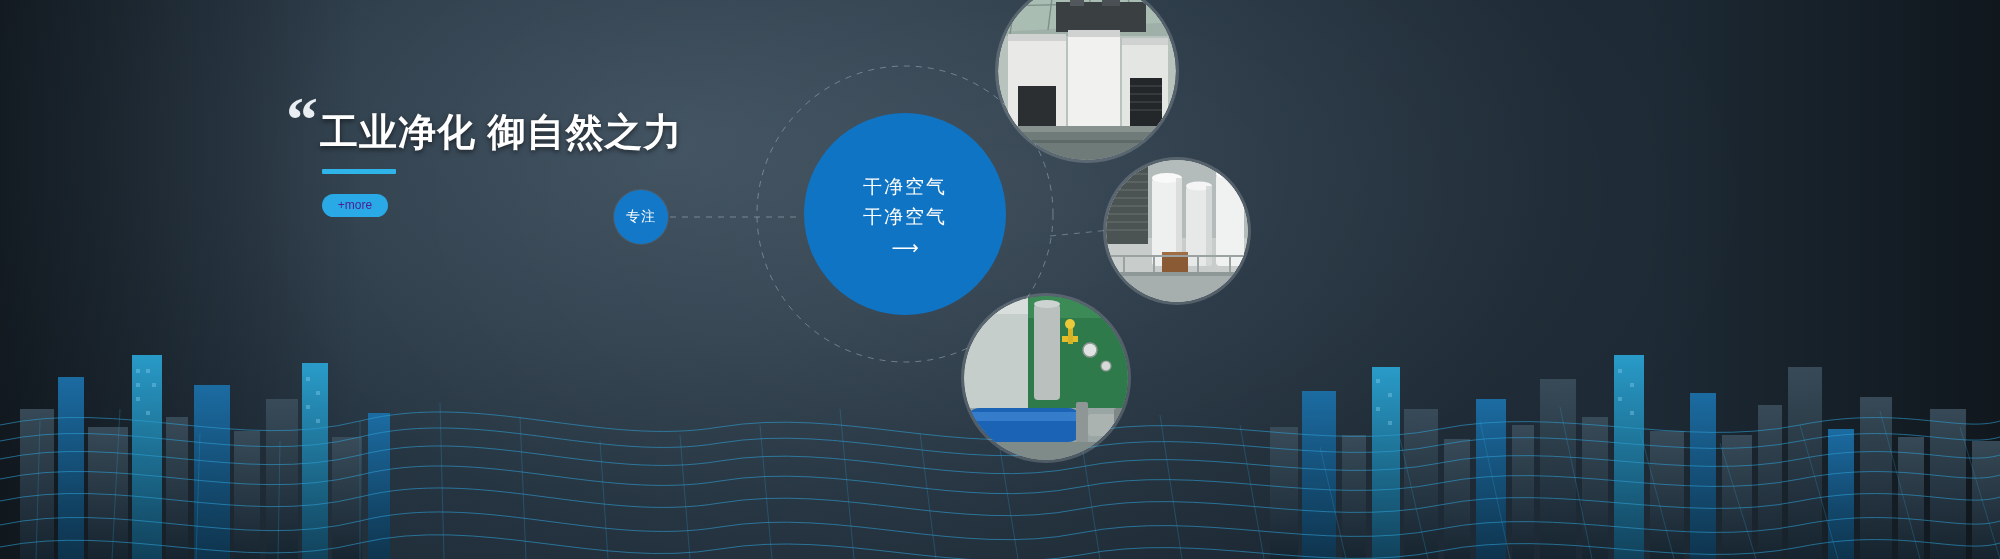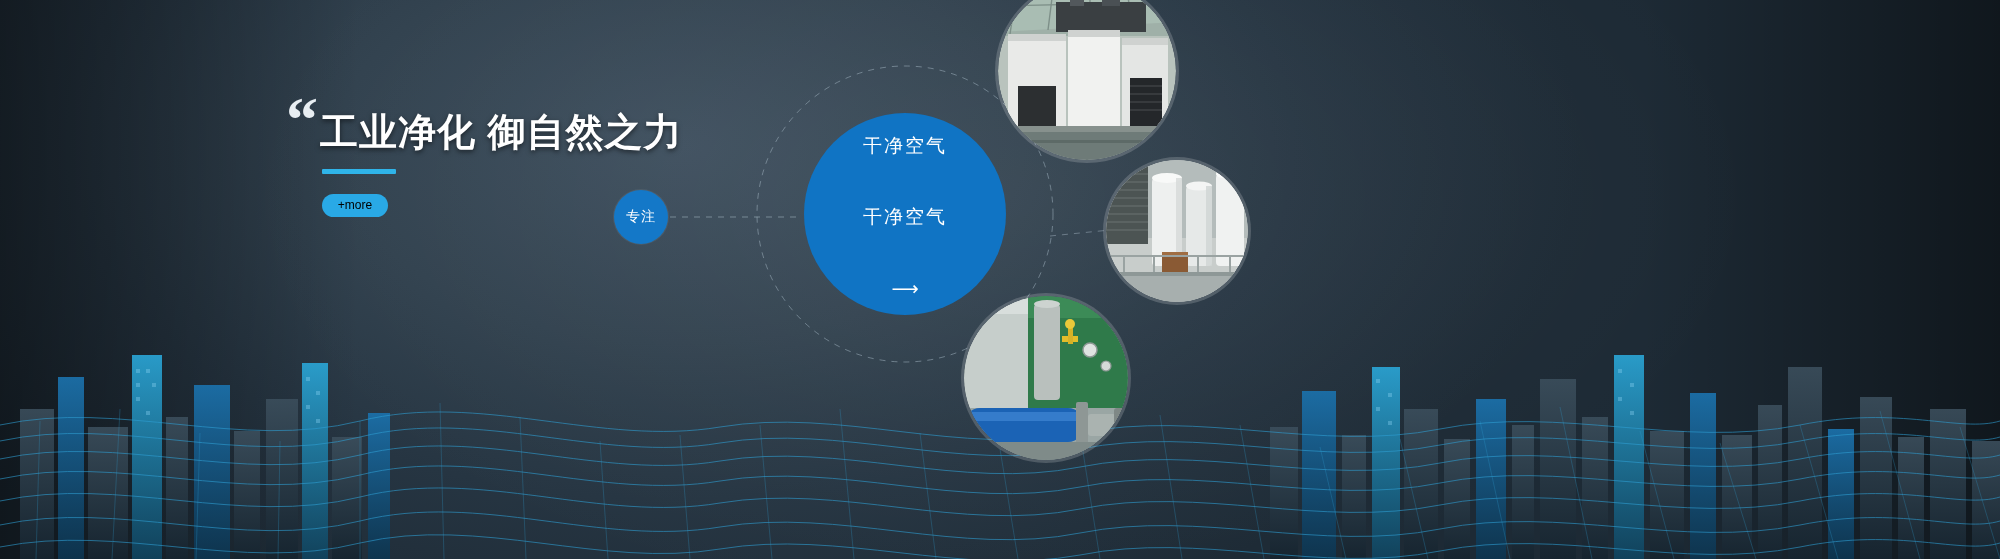--- a/index.html
+++ b/index.html
@@ -52,21 +52,21 @@
   }
   .body{
     margin-left:36px;margin-top:23px;
     font-size:15px;color:#d4dde4;line-height:24px;white-space:nowrap;
     text-shadow:0 1px 2px rgba(0,0,0,.5);
   }
   .morebtn{
     margin-left:36px;margin-top:20px;
     display:inline-block;width:66px;height:23px;line-height:23px;
     text-align:center;border-radius:12px;
-    background:#29a9e6;color:#000000;font-size:12px;
+    background:#29a9e6;color:#4c1d95;font-size:12px;
     cursor:pointer;user-select:none;
   }
   
   .focusPill{
     position:absolute;left:614px;top:190px;z-index:7;
     width:54px;height:54px;border-radius:50%;
     background:#1478c8;
     display:flex;align-items:center;justify-content:center;
     color:#fff;font-size:14px;letter-spacing:1px;
     box-shadow:0 0 0 1px rgba(255,255,255,.07);
@@ -74,21 +74,20 @@
   
   .connector{position:absolute;left:0;top:0;width:2000px;height:559px;z-index:5;pointer-events:none;}
   
   .mainCircle{
     position:absolute;left:804px;top:113px;z-index:7;
     width:202px;height:202px;border-radius:50%;
     background:#1074c4;
     display:flex;flex-direction:column;
     align-items:center;justify-content:center;
     color:#ffffff;
-    gap:41px;
   }
   .mainCircle .l1,.mainCircle .l2{font-size:19px;letter-spacing:2px;line-height:30px;}
   .mainCircle .arrow{font-size:19px;margin-top:6px;line-height:1;}
   
   .bubble{
     position:absolute;border-radius:50%;overflow:hidden;z-index:8;
     box-shadow:0 0 0 3px rgba(255,255,255,.18);
   }
   .bubble .inner{width:100%;height:100%;position:relative;}
   

